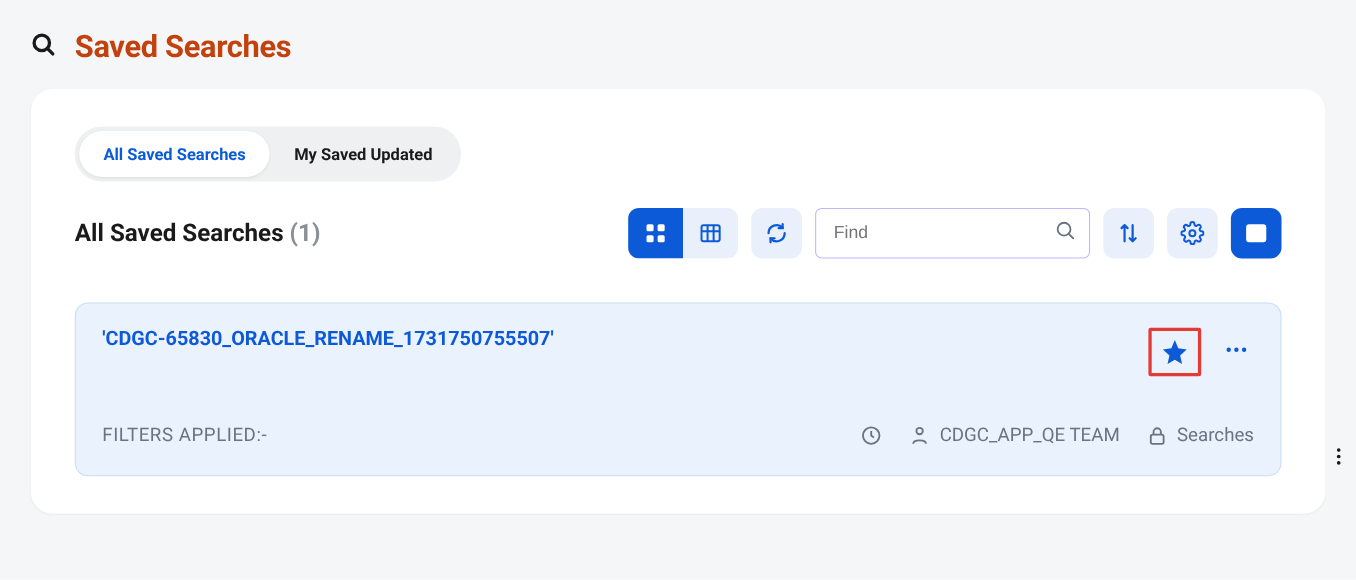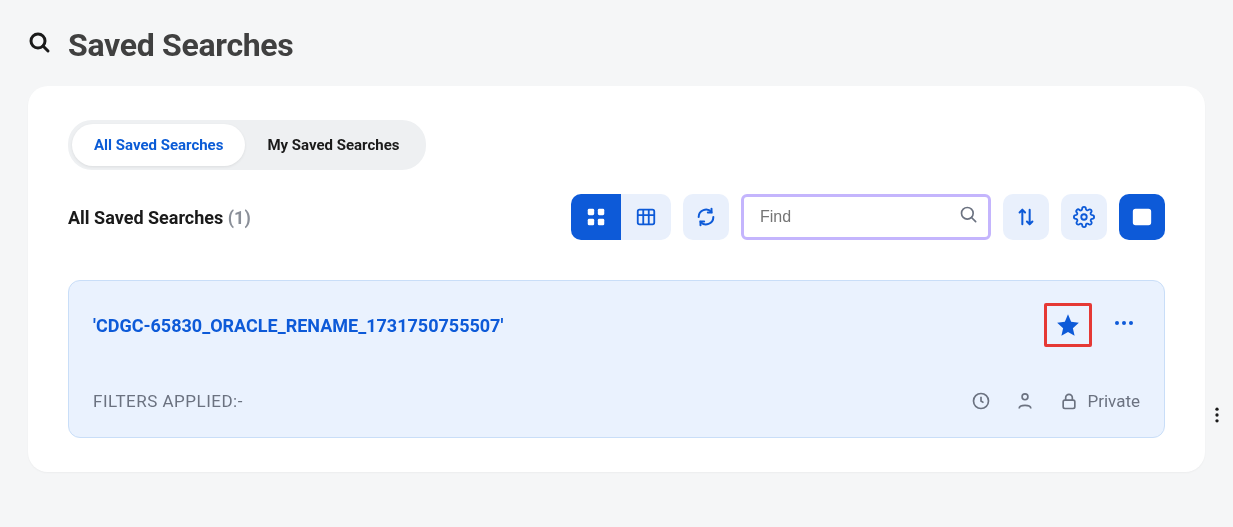--- a/index.html
+++ b/index.html
@@ -11,23 +11,23 @@
       position: relative;
     }
     .page-header {
       display: flex;
       align-items: center;
       gap: 16px;
       padding: 26px 28px 0;
     }
     .page-header .icon-search svg { width: 24px; height: 24px; }
     .page-title {
-      font-size: 32px;
-      font-weight: 700;
-      color: #404040;
+      font-size: 28px;
+      font-weight: 700;
+      color: #c2410c;
       letter-spacing: -0.3px;
     }
     .panel {
       margin: 22px 28px 0 28px;
       background: #fff;
       border-radius: 20px;
       padding: 34px 40px;
       box-shadow: 0 1px 2px rgba(0,0,0,0.04);
     }
     .tabs-pill {
@@ -50,21 +50,21 @@
       color: #0a5bd6;
       box-shadow: 0 1px 3px rgba(0,0,0,0.08);
     }
     .content-header {
       display: flex;
       align-items: center;
       justify-content: space-between;
       margin-top: 24px;
     }
     .section-title {
-      font-size: 18px;
+      font-size: 22px;
       font-weight: 700;
       color: #1a1a1a;
     }
     .section-title .count {
       color: #8a8f98;
       font-weight: 700;
     }
     .toolbar {
       display: flex;
       align-items: center;
@@ -95,21 +95,21 @@
       align-items: center;
       justify-content: center;
       cursor: pointer;
     }
     .icon-btn svg { width: 22px; height: 22px; stroke: #0d5ad8; }
     .icon-btn.primary { background: #0d5ad8; }
     .icon-btn.primary svg { stroke: #fff; fill: #fff; }
     .find-input {
       height: 46px;
       width: 250px;
-      border: 3px solid #c4b5fd;
+      border: 1px solid #c4b5fd;
       border-radius: 6px;
       padding: 0 40px 0 16px;
       font-size: 16px;
       color: #333;
       position: relative;
     }
     .find-wrap { position: relative; }
     .find-wrap .find-icon {
       position: absolute;
       right: 12px;
@@ -121,21 +121,20 @@
     .result-card {
       margin-top: 40px;
       background: #eaf2fe;
       border: 1px solid #c9def8;
       border-radius: 12px;
       padding: 22px 24px 26px;
     }
     .result-top {
       display: flex;
       justify-content: space-between;
-      align-items: center;
       gap: 15px;
     }
     .result-title {
       color: #0d5ad8;
       font-weight: 700;
       font-size: 18px;
       cursor: pointer;
     }
     .result-actions { display: flex; align-items: center; gap: 16px; }
     .star-highlight {
@@ -181,21 +180,21 @@
         <line x1="20" y1="20" x2="15" y2="15"></line>
       </svg>
   </span>
   <h1 class="page-title">Saved Searches</h1>
 </div>
 
 <div class="panel">
 
   <div class="tabs-pill">
     <div class="tab active">All Saved Searches</div>
-    <div class="tab">My Saved Searches</div>
+    <div class="tab">My Saved Updated</div>
   </div>
 
   <div class="content-header">
     <div class="section-title">
       <span>All Saved Searches</span>
       <span class="count">(1)</span>
     </div>
 
     <div class="toolbar">
       <div class="view-toggle">
@@ -286,27 +285,28 @@
         <svg viewBox="0 0 24 24">
             <circle cx="12" cy="12" r="9"></circle>
             <polyline points="12 7 12 12 15 14"></polyline>
           </svg>
       </div>
       <div class="meta-item">
         <svg viewBox="0 0 24 24">
             <circle cx="12" cy="7" r="3.5"></circle>
             <path d="M5 21c0-5 14-5 14 0"></path>
           </svg>
+        <span>CDGC_APP_QE TEAM</span>
       </div>
       <div class="meta-item">
         <svg viewBox="0 0 24 24">
             <rect x="5" y="11" width="14" height="10" rx="2"></rect>
             <path d="M8 11V8a4 4 0 0 1 8 0v3"></path>
           </svg>
-        <span>Private</span>
+        <span>Searches</span>
       </div>
     </div>
   </div>
 
 </div>
 
 <div class="side-dots">
   <svg viewBox="0 0 24 24">
       <circle cx="12" cy="5" r="2"></circle>
       <circle cx="12" cy="12" r="2"></circle>

